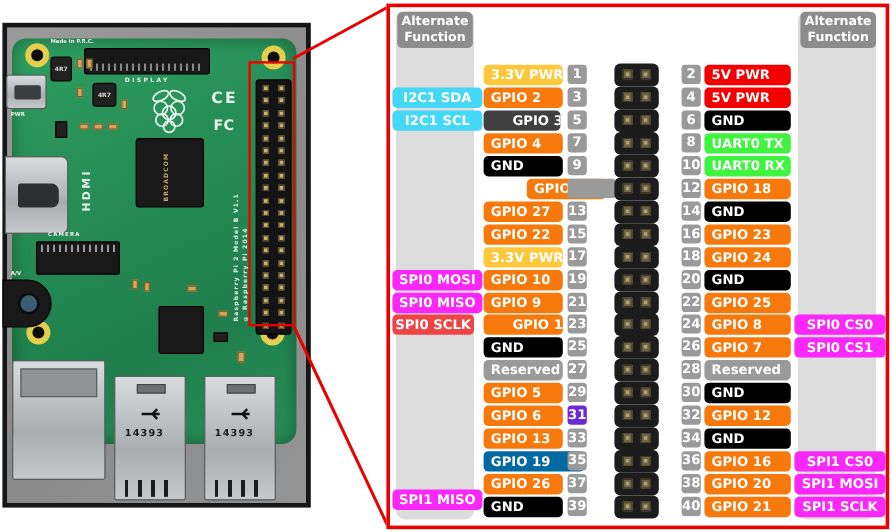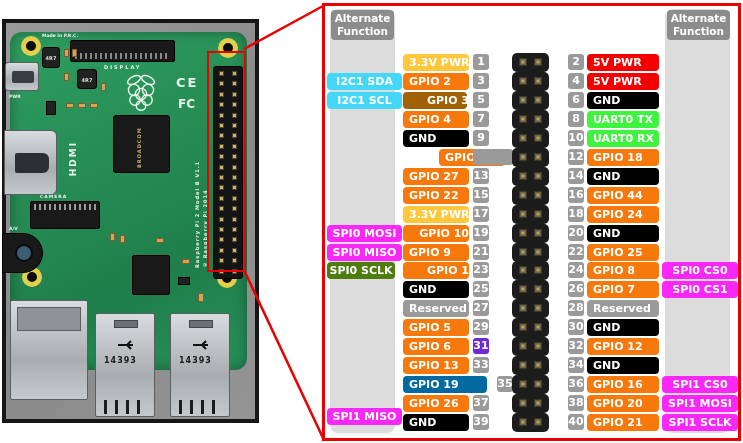--- a/index.html
+++ b/index.html
@@ -219,21 +219,21 @@
         <div class="abs prow-alt" style="left: 2px; width: 75px; top: 67px; background: rgb(69, 215, 247);">I2C1 SDA</div>
         <div class="abs prow-label" style="left: 78px; width: 66px; top: 67px; background: rgb(248, 121, 11);">GPIO 2</div>
         <div class="abs pnum" style="left: 148px; width: 16px; top: 67px; background: rgb(154, 154, 154);">3</div>
         <div class="abs hseg" style="left: 187px; width: 37px; top: 66px;">
           <div class="hpin" style="left: 7px;"></div>
           <div class="hpin" style="left: 22px;"></div>
         </div>
         <div class="abs pnum" style="left: 243px; width: 16px; top: 67px; background: rgb(154, 154, 154);">4</div>
         <div class="abs prow-label" style="left: 262px; width: 72px; top: 67px; background: rgb(245, 0, 0);">5V PWR</div>
         <div class="abs prow-alt" style="left: 2px; width: 75px; top: 86px; background: rgb(69, 215, 247);">I2C1 SCL</div>
-        <div class="abs prow-label" style="left: 78px; width: 64px; top: 86px; background: #a16207; padding-left: 24px;">GPIO 3</div>
+        <div class="abs prow-label" style="left: 78px; width: 64px; top: 86px; background: #404040; padding-left: 24px;">GPIO 3</div>
         <div class="abs pnum" style="left: 148px; width: 16px; top: 86px; background: rgb(154, 154, 154);">5</div>
         <div class="abs hseg" style="left: 187px; width: 37px; top: 85px;">
           <div class="hpin" style="left: 7px;"></div>
           <div class="hpin" style="left: 22px;"></div>
         </div>
         <div class="abs pnum" style="left: 243px; width: 16px; top: 86px; background: rgb(154, 154, 154);">6</div>
         <div class="abs prow-label" style="left: 262px; width: 72px; top: 86px; background: rgb(0, 0, 0);">GND</div>
         <div class="abs prow-label" style="left: 78px; width: 66px; top: 105px; background: rgb(248, 121, 11);">GPIO 4</div>
         <div class="abs pnum" style="left: 148px; width: 16px; top: 105px; background: rgb(154, 154, 154);">7</div>
         <div class="abs hseg" style="left: 187px; width: 37px; top: 104px;">
@@ -266,48 +266,48 @@
         </div>
         <div class="abs pnum" style="left: 243px; width: 16px; top: 162px; background: rgb(154, 154, 154);">14</div>
         <div class="abs prow-label" style="left: 262px; width: 72px; top: 162px; background: rgb(0, 0, 0);">GND</div>
         <div class="abs prow-label" style="left: 78px; width: 66px; top: 181px; background: rgb(248, 121, 11);">GPIO 22</div>
         <div class="abs pnum" style="left: 148px; width: 16px; top: 181px; background: rgb(154, 154, 154);">15</div>
         <div class="abs hseg" style="left: 187px; width: 37px; top: 180px;">
           <div class="hpin" style="left: 7px;"></div>
           <div class="hpin" style="left: 22px;"></div>
         </div>
         <div class="abs pnum" style="left: 243px; width: 16px; top: 181px; background: rgb(154, 154, 154);">16</div>
-        <div class="abs prow-label" style="left: 262px; width: 72px; top: 181px; background: rgb(248, 121, 11);">GPIO 44</div>
+        <div class="abs prow-label" style="left: 262px; width: 72px; top: 181px; background: rgb(248, 121, 11);">GPIO 23</div>
         <div class="abs prow-label" style="left: 78px; width: 66px; top: 200px; background: rgb(255, 200, 60);">3.3V PWR</div>
         <div class="abs pnum" style="left: 148px; width: 16px; top: 200px; background: rgb(154, 154, 154);">17</div>
         <div class="abs hseg" style="left: 187px; width: 37px; top: 199px;">
           <div class="hpin" style="left: 7px;"></div>
           <div class="hpin" style="left: 22px;"></div>
         </div>
         <div class="abs pnum" style="left: 243px; width: 16px; top: 200px; background: rgb(154, 154, 154);">18</div>
         <div class="abs prow-label" style="left: 262px; width: 72px; top: 200px; background: rgb(248, 121, 11);">GPIO 24</div>
         <div class="abs prow-alt" style="left: 2px; width: 75px; top: 219px; background: rgb(249, 40, 249);">SPI0 MOSI</div>
-        <div class="abs prow-label" style="left: 78px; width: 66px; top: 219px; background: rgb(248, 121, 11); text-align: right;">GPIO 10</div>
+        <div class="abs prow-label" style="left: 78px; width: 66px; top: 219px; background: rgb(248, 121, 11);">GPIO 10</div>
         <div class="abs pnum" style="left: 148px; width: 16px; top: 219px; background: rgb(154, 154, 154);">19</div>
         <div class="abs hseg" style="left: 187px; width: 37px; top: 218px;">
           <div class="hpin" style="left: 7px;"></div>
           <div class="hpin" style="left: 22px;"></div>
         </div>
         <div class="abs pnum" style="left: 243px; width: 16px; top: 219px; background: rgb(154, 154, 154);">20</div>
         <div class="abs prow-label" style="left: 262px; width: 72px; top: 219px; background: rgb(0, 0, 0);">GND</div>
         <div class="abs prow-alt" style="left: 2px; width: 75px; top: 238px; background: rgb(249, 40, 249);">SPI0 MISO</div>
         <div class="abs prow-label" style="left: 78px; width: 66px; top: 238px; background: rgb(248, 121, 11);">GPIO 9</div>
         <div class="abs pnum" style="left: 148px; width: 16px; top: 238px; background: rgb(154, 154, 154);">21</div>
         <div class="abs hseg" style="left: 187px; width: 37px; top: 237px;">
           <div class="hpin" style="left: 7px;"></div>
           <div class="hpin" style="left: 22px;"></div>
         </div>
         <div class="abs pnum" style="left: 243px; width: 16px; top: 238px; background: rgb(154, 154, 154);">22</div>
         <div class="abs prow-label" style="left: 262px; width: 72px; top: 238px; background: rgb(248, 121, 11);">GPIO 25</div>
-        <div class="abs prow-alt" style="left: 2px; width: 68px; top: 256px; background: #4d7c0f;">SPI0 SCLK</div>
+        <div class="abs prow-alt" style="left: 2px; width: 68px; top: 256px; background: #ef4444;">SPI0 SCLK</div>
         <div class="abs prow-label" style="left: 78px; width: 66px; top: 256px; background: rgb(248, 121, 11); padding-left: 24px;">GPIO 11</div>
         <div class="abs pnum" style="left: 148px; width: 16px; top: 256px; background: rgb(154, 154, 154);">23</div>
         <div class="abs hseg" style="left: 187px; width: 37px; top: 255px;">
           <div class="hpin" style="left: 7px;"></div>
           <div class="hpin" style="left: 22px;"></div>
         </div>
         <div class="abs pnum" style="left: 243px; width: 16px; top: 256px; background: rgb(154, 154, 154);">24</div>
         <div class="abs prow-label" style="left: 262px; width: 72px; top: 256px; background: rgb(248, 121, 11);">GPIO 8</div>
         <div class="abs prow-alt" style="left: 337px; width: 76px; top: 256px; background: rgb(249, 40, 249);">SPI0 CS0</div>
         <div class="abs prow-label" style="left: 78px; width: 66px; top: 275px; background: rgb(0, 0, 0);">GND</div>
@@ -346,21 +346,21 @@
         <div class="abs prow-label" style="left: 78px; width: 66px; top: 351px; background: rgb(248, 121, 11);">GPIO 13</div>
         <div class="abs pnum" style="left: 148px; width: 16px; top: 351px; background: rgb(154, 154, 154);">33</div>
         <div class="abs hseg" style="left: 187px; width: 37px; top: 350px;">
           <div class="hpin" style="left: 7px;"></div>
           <div class="hpin" style="left: 22px;"></div>
         </div>
         <div class="abs pnum" style="left: 243px; width: 16px; top: 351px; background: rgb(154, 154, 154);">34</div>
         <div class="abs prow-label" style="left: 262px; width: 72px; top: 351px; background: rgb(0, 0, 0);">GND</div>
         <div class="abs prow-alt" style="left: 2px; width: 75px; top: 370px; background: rgb(249, 40, 249); margin-top: 32px;">SPI1 MISO</div>
         <div class="abs prow-label" style="left: 78px; width: 84px; top: 370px; background: #0369a1;">GPIO 19</div>
-        <div class="abs pnum" style="left: 148px; width: 16px; top: 370px; background: rgb(154, 154, 154); margin-left: 24px;">35</div>
+        <div class="abs pnum" style="left: 148px; width: 16px; top: 370px; background: rgb(154, 154, 154);">35</div>
         <div class="abs hseg" style="left: 187px; width: 37px; top: 369px;">
           <div class="hpin" style="left: 7px;"></div>
           <div class="hpin" style="left: 22px;"></div>
         </div>
         <div class="abs pnum" style="left: 243px; width: 16px; top: 370px; background: rgb(154, 154, 154);">36</div>
         <div class="abs prow-label" style="left: 262px; width: 72px; top: 370px; background: rgb(248, 121, 11);">GPIO 16</div>
         <div class="abs prow-alt" style="left: 337px; width: 76px; top: 370px; background: rgb(249, 40, 249);">SPI1 CS0</div>
         <div class="abs prow-label" style="left: 78px; width: 66px; top: 389px; background: rgb(248, 121, 11);">GPIO 26</div>
         <div class="abs pnum" style="left: 148px; width: 16px; top: 389px; background: rgb(154, 154, 154);">37</div>
         <div class="abs hseg" style="left: 187px; width: 37px; top: 388px;">

